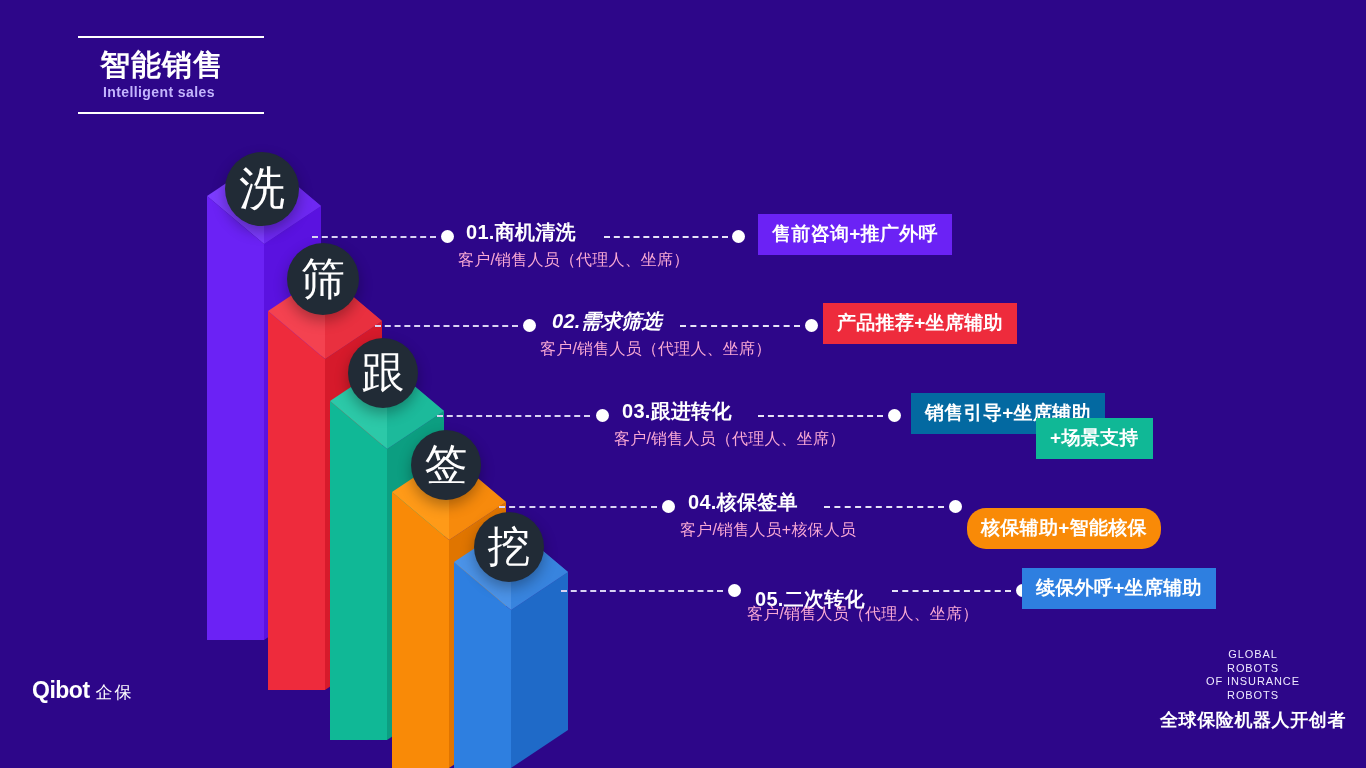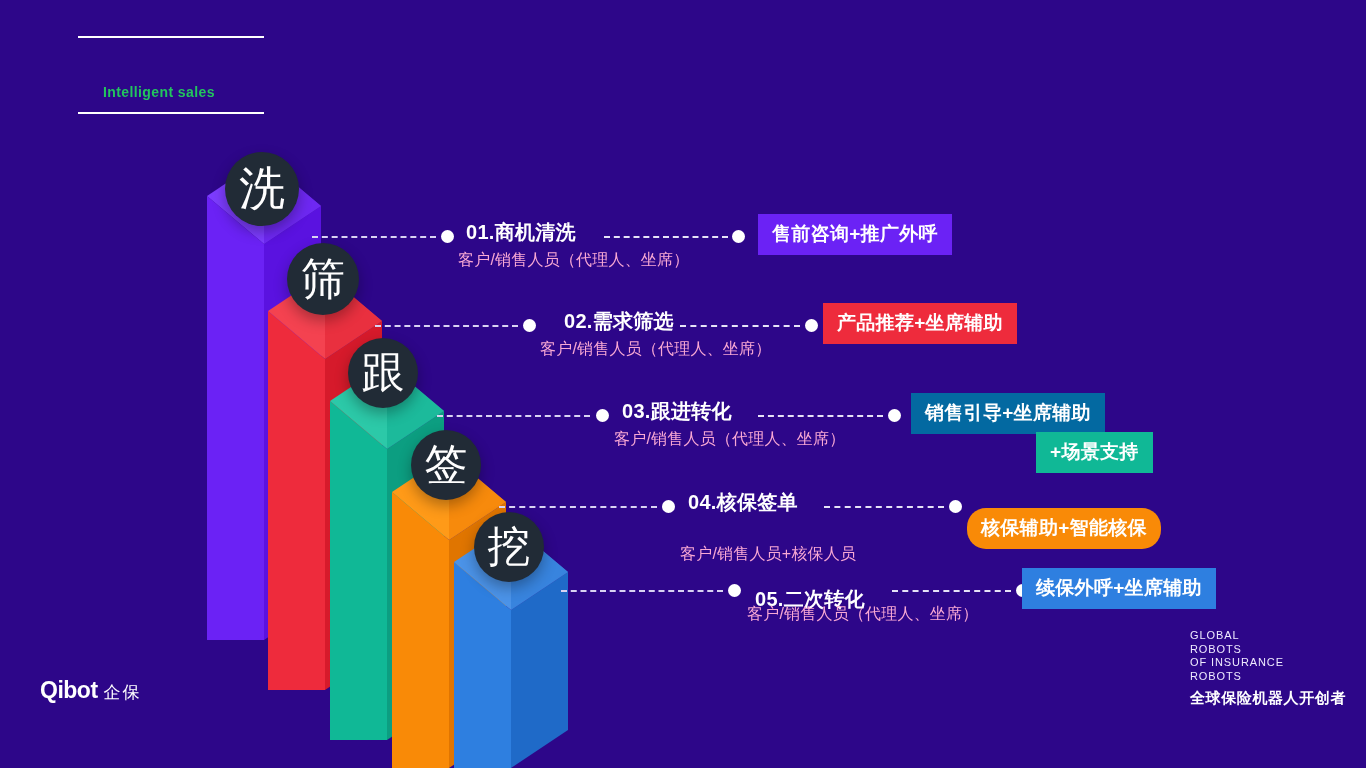--- a/index.html
+++ b/index.html
@@ -20,21 +20,21 @@
   }
   #title-block .rule.top { top:0; }
   #title-block .rule.bottom { bottom:0; }
   #title-cn {
     position:absolute; left:22px; top:12px;
     font-size:30px; font-weight:bold; color:#ffffff; letter-spacing:1px;
     line-height:34px; white-space:nowrap;
   }
   #title-en {
     position:absolute; left:25px; top:48px;
-    font-size:14px; font-weight:bold; color:#22c55e; letter-spacing:.4px;
+    font-size:14px; font-weight:bold; color:#c4b5fd; letter-spacing:.4px;
     white-space:nowrap;
   }
 
   
   #stair { position:absolute; left:0; top:0; width:700px; height:700px; }
 
   
   .glyph {
     position:absolute; border-radius:50%;
     background:#212b36;
@@ -75,40 +75,41 @@
     padding:7px 14px 8px 14px; letter-spacing:.3px;
   }
 
   
   #logo {
     position:absolute; left:32px; top:677px;
     display:flex; align-items:baseline; gap:6px;
     color:#ffffff; white-space:nowrap;
   }
   #logo .mark {
-    font-size:23px; font-weight:bold; letter-spacing:-.5px;margin-left:8px;
+    font-size:23px; font-weight:bold; letter-spacing:-.5px;
   }
   #logo .mark-cn { font-size:17px; letter-spacing:2px; font-weight:400; }
 
   #tagline {
-    position:absolute; right:20px; top:629px;
-    text-align:left; color:#ffffff;
+    position:absolute; right:20px; top:648px;
+    text-align:center; color:#ffffff;
   }
   #tagline .en {
     font-size:11px; line-height:13.5px; letter-spacing:.9px; color:#efeaff;
   }
   #tagline .cn {
-    margin-top:6px; font-size:15px; font-weight:bold; letter-spacing:.6px;
+    margin-top:6px; font-size:18px; font-weight:bold; letter-spacing:.6px;
   }
 </style>
 </head>
 <body style="background: rgb(45, 6, 137);">
 
 <div id="title-block">
   <div class="rule top"></div>
+  <div id="title-cn">智能销售</div>
   <div id="title-en">Intelligent sales</div>
   <div class="rule bottom"></div>
 </div>
 
 <div id="stair"><svg width="700" height="768" viewBox="0 0 700 768">
       <path d="M 207 196 L 264 244 L 264 640 L 207 640 Z" fill="#6B22F5"></path>
       <path d="M 264 244 L 321 206 L 321 602 L 264 640 Z" fill="#5A12E0"></path>
       <path d="M 207 196 L 264 158 L 321 206 L 264 244 Z" fill="#7D3CFF"></path>
       <path d="M 264 158 L 321 206 L 264 244 Z" fill="#6218E8" opacity="0.55"></path>
       <path d="M 268 311 L 325 359 L 325 690 L 268 690 Z" fill="#EE2B3C"></path>
@@ -152,38 +153,38 @@
       <div class="dash-left" style="left: 312px; width: 124px;"></div>
       <div class="dot" style="left: 441px;"></div>
       <div class="step-title" style="left: 466px; text-align: right;">01.商机清洗</div>
       <div class="step-sub" style="left: 458px;">客户/销售人员（代理人、坐席）</div>
       <div class="dash-right" style="left: 604px; width: 124px;"></div>
       <div class="dot" style="left: 732px;"></div>
     </div>
     <div class="row" style="left: 0px; top: 319px;">
       <div class="dash-left" style="left: 375px; width: 143px;"></div>
       <div class="dot" style="left: 523px;"></div>
-      <div class="step-title" style="left: 564px;">02.需求筛选</div>
+      <div class="step-title" style="left: 552px; font-style: italic;">02.需求筛选</div>
       <div class="step-sub" style="left: 540px;">客户/销售人员（代理人、坐席）</div>
       <div class="dash-right" style="left: 680px; width: 120px;"></div>
       <div class="dot" style="left: 805px;"></div>
     </div>
     <div class="row" style="left: 0px; top: 409px;">
       <div class="dash-left" style="left: 437px; width: 153px;"></div>
       <div class="dot" style="left: 596px;"></div>
       <div class="step-title" style="left: 622px;">03.跟进转化</div>
       <div class="step-sub" style="left: 614px;">客户/销售人员（代理人、坐席）</div>
       <div class="dash-right" style="left: 758px; width: 125px;"></div>
       <div class="dot" style="left: 888px;"></div>
     </div>
     <div class="row" style="left: 0px; top: 500px;">
       <div class="dash-left" style="left: 499px; width: 158px;"></div>
       <div class="dot" style="left: 662px;"></div>
       <div class="step-title" style="left: 688px;">04.核保签单</div>
-      <div class="step-sub" style="left: 680px; margin-top: 24px;">客户/销售人员+核保人员</div>
+      <div class="step-sub" style="left: 680px;">客户/销售人员+核保人员</div>
       <div class="dash-right" style="left: 824px; width: 120px;"></div>
       <div class="dot" style="left: 949px;"></div>
     </div>
     <div class="row" style="left: 0px; top: 584px;">
       <div class="dash-left" style="left: 561px; width: 162px;"></div>
       <div class="dot" style="left: 728px;"></div>
       <div class="step-title" style="left: 755px; margin-top: 13px;">05.二次转化</div>
       <div class="step-sub" style="left: 747px;">客户/销售人员（代理人、坐席）</div>
       <div class="dash-right" style="left: 892px; width: 119px;"></div>
       <div class="dot" style="left: 1016px;"></div>
@@ -201,15 +202,15 @@
       <div>ROBOTS</div>
       <div>OF INSURANCE</div>
       <div>ROBOTS</div>
     </div>
   <div class="cn">全球保险机器人开创者</div>
 </div>
 
 <div class="badge" style="background: rgb(107, 34, 245); left: 758px; top: 214px;">售前咨询+推广外呼</div>
 <div class="badge" style="background: rgb(238, 43, 60); left: 823px; top: 303px;">产品推荐+坐席辅助</div>
 <div class="badge" style="background: #0369a1; left: 911px; top: 393px;">销售引导+坐席辅助</div>
-<div class="badge" style="background: rgb(16, 184, 150); left: 1036px; top: 432px;">+场景支持</div>
+<div class="badge" style="background: rgb(16, 184, 150); left: 1036px; top: 418px;">+场景支持</div>
 <div class="badge" style="background: rgb(249, 138, 7); left: 967px; top: 508px; border-radius: 19px;">核保辅助+智能核保</div>
 <div class="badge" style="background: rgb(46, 127, 224); left: 1022px; top: 568px;">续保外呼+坐席辅助</div>
 
 </body></html>

